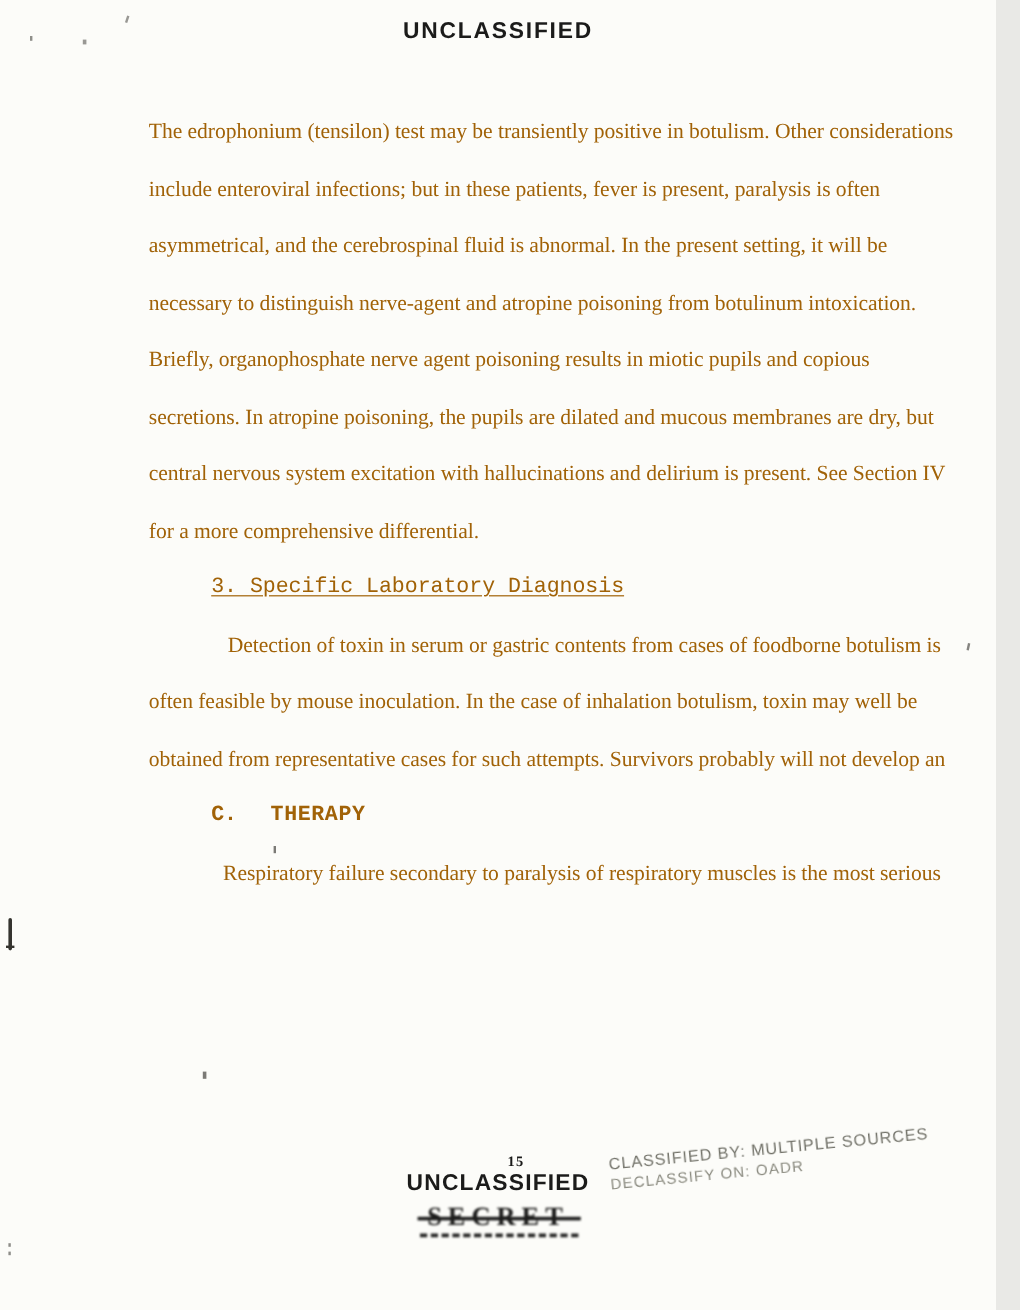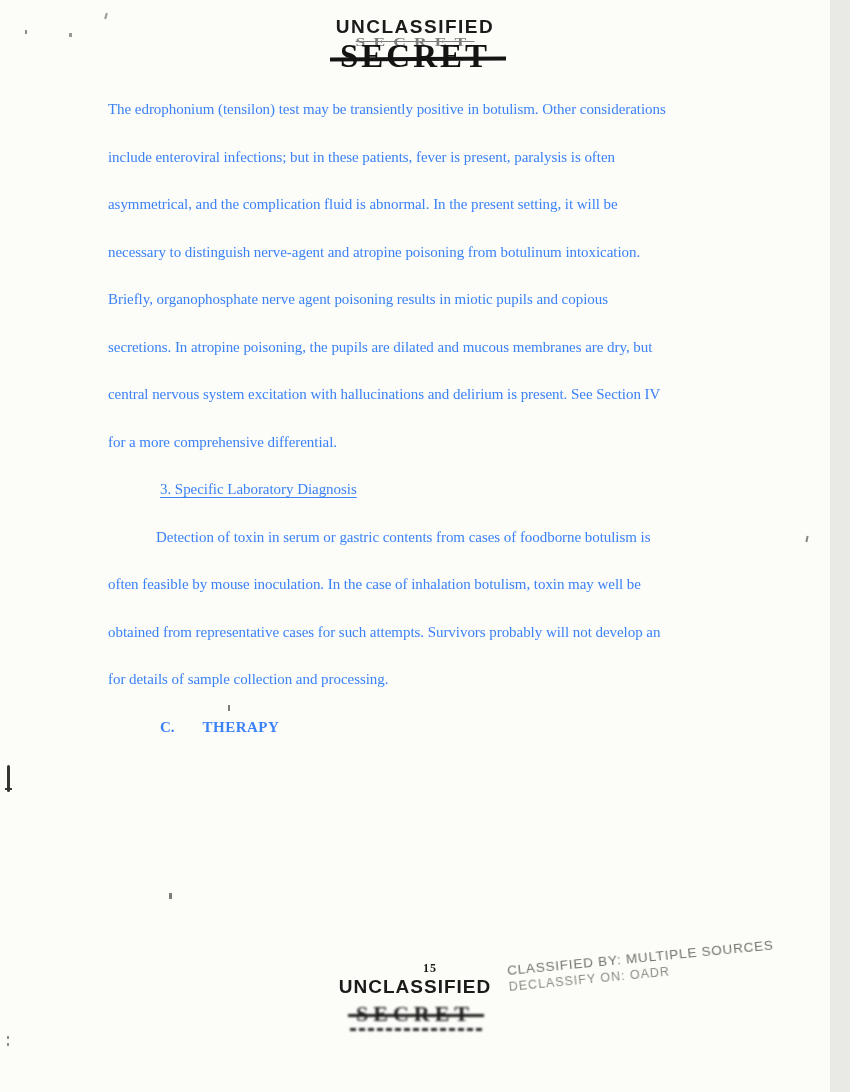--- a/index.html
+++ b/index.html
@@ -27,26 +27,26 @@
     position:relative; display:inline-block;
     font-size:33px; font-weight:bold; letter-spacing:3px; color:#141413;
   }
   .secret-big::after {
     content:""; position:absolute; left:-10px; right:-16px; top:52%;
     height:3.5px; background:#141413; transform:rotate(-.4deg);
   }
 
   
   .content {
-    position:absolute; top:86px; left:108px; width:660px;
-    font-size:15px; letter-spacing:-.05px; color:#3b82f6;
+    position:absolute; top:86px; left:124px; width:660px;
+    font-size:18px; letter-spacing:-.05px; color:#a16207;
   }
   .line { height:47.5px; line-height:47.5px; white-space:nowrap; }
-  .indent { text-indent:48px; }
-  .h-ind { padding-left:52px; }
+  .indent { text-indent:48px;text-align:right; }
+  .h-ind { padding-left:52px;font-family:Liberation Mono, monospace; }
   .bold { font-weight:bold; }
   .u { text-decoration:underline; text-underline-offset:3px; }
   .heading-title { margin-left:28px; letter-spacing:.5px; }
 
   
   .footer-page-number {
     position:absolute; top:961px; left:0; width:860px; text-align:center;
     font-size:12px; font-weight:bold; letter-spacing:1px; color:#1a1a19;
   }
   .f-unclass {
@@ -90,49 +90,45 @@
   .a-apos3 { left:169px; top:893px; width:3px; height:6px; opacity:.65; }
   .a-colon { left:7px; top:1036px; width:2px; height:3px; opacity:.55; box-shadow:0 7px 0 #35342f; }
 </style>
 </head>
 <body>
 
 <div class="page">
 
   <div class="header">
     <div class="h-unclass">UNCLASSIFIED</div>
-    <div class="secret-wrap">
-      <span class="secret-ghost">SECRET</span>
-      <span class="secret-big">SECRET</span>
-    </div>
   </div>
 
   <div class="content">
     <div class="line">The edrophonium (tensilon) test may be transiently positive in botulism. Other considerations</div>
     <div class="line">include enteroviral infections; but in these patients, fever is present, paralysis is often</div>
-    <div class="line">asymmetrical, and the complication fluid is abnormal.  In the present setting, it will be</div>
+    <div class="line">asymmetrical, and the cerebrospinal fluid is abnormal.  In the present setting, it will be</div>
     <div class="line">necessary to distinguish nerve-agent and atropine poisoning from botulinum intoxication.</div>
     <div class="line">Briefly, organophosphate nerve agent poisoning results in miotic pupils and copious</div>
     <div class="line">secretions.  In atropine poisoning, the pupils are dilated and mucous membranes are dry, but</div>
     <div class="line">central nervous system excitation with hallucinations and delirium is present. See Section IV</div>
     <div class="line">for a more comprehensive differential.</div>
 
     <div class="line h-ind">
       <span class="u">3.  Specific Laboratory Diagnosis</span>
     </div>
 
     <div class="line indent">Detection of toxin in serum or gastric contents from cases of foodborne botulism is</div>
     <div class="line">often feasible by mouse inoculation.  In the case of inhalation botulism, toxin may well be</div>
     <div class="line">obtained from representative cases for such attempts.  Survivors probably will not develop an</div>
-    <div class="line">for details of sample collection and processing.</div>
 
     <div class="line h-ind">
       <span class="bold">C.</span><span class="bold heading-title">THERAPY</span>
     </div>
 
+    <div class="line indent">Respiratory failure secondary to paralysis of respiratory muscles is the most serious</div>
   </div>
 
   <div class="footer-page-number">15</div>
   <div class="f-unclass">UNCLASSIFIED</div>
   <div class="f-secret">
     <span class="struck">SECRET</span>
   </div>
 
   <div class="class-stamp">
     <div class="cs-line1">CLASSIFIED BY:  MULTIPLE SOURCES</div>

